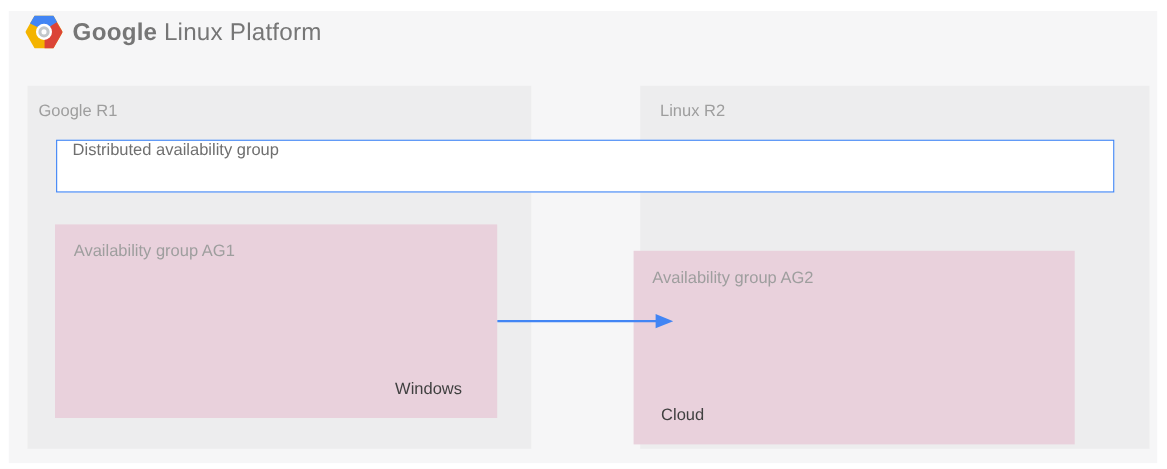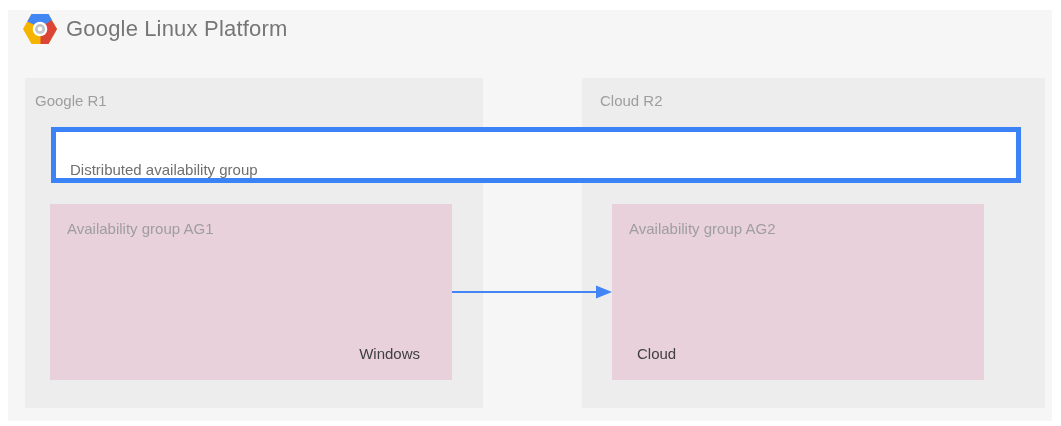--- a/index.html
+++ b/index.html
@@ -11,40 +11,40 @@
     position:absolute;left:8px;top:10px;width:1044px;height:411px;
     background:#f6f6f7;
   }
   
   .brand{
     position:absolute;left:23px;top:11px;height:36px;
     display:flex;align-items:center;gap:9px;
   }
   .brand svg{display:block;}
   .brand-text{font-size:22px;color:#767676;letter-spacing:.2px;white-space:nowrap;}
-  .brand-text .w1{font-weight:400;margin-right:6px;}
+  .brand-text .w1{font-weight:700;margin-right:6px;}
   .brand-text .w2{font-weight:400;}
   
   .region{position:absolute;top:78px;height:330px;background:#ededee;}
   .region-r1{left:25px;width:458px;}
   .region-r2{left:582px;width:463px;}
   .region-label{position:absolute;top:14px;font-size:15px;color:#9e9e9e;}
   .region-r1 .region-label{left:10px;}
   .region-r2 .region-label{left:18px;}
   
   .dag-box{
     position:absolute;left:51px;top:127px;width:960px;height:46px;
-    background:#ffffff;border:5px solid #3b82f6;
-    display:flex;align-items:flex-end;
+    background:#ffffff;border:1px solid #3b82f6;
+    display:flex;align-items:flex-start;
   }
   .dag-label{padding-left:14px;font-size:15px;color:#6f6f6f;}
   
   .ag-box{position:absolute;top:204px;height:176px;background:#e9d1dc;}
   .ag-1{left:50px;width:402px;}
-  .ag-2{left:612px;width:372px;}
+  .ag-2{left:576px;width:401px;margin-top:24px;}
   .ag-title{position:absolute;left:17px;top:16px;font-size:15px;color:#9e9e9e;}
   .os-label{position:absolute;bottom:18px;font-size:15px;color:#404040;}
   .ag-1 .os-label{right:32px;}
   .ag-2 .os-label{left:25px;}
   
   .arrow{position:absolute;left:452px;top:282px;width:160px;height:20px;}
 </style>
 </head>
 <body>
 
@@ -63,21 +63,21 @@
     <div class="brand-text">
       <span class="w1">Google</span><span class="w2">Linux Platform</span>
     </div>
   </div>
 
   <div class="region region-r1">
     <div class="region-label">Google R1</div>
   </div>
 
   <div class="region region-r2">
-    <div class="region-label">Cloud R2</div>
+    <div class="region-label">Linux R2</div>
   </div>
 
   <div class="dag-box">
     <div class="dag-label">Distributed availability group</div>
   </div>
 
   <div class="ag-box ag-1">
     <div class="ag-title">Availability group AG1</div>
     <div class="os-label">Windows</div>
   </div>

